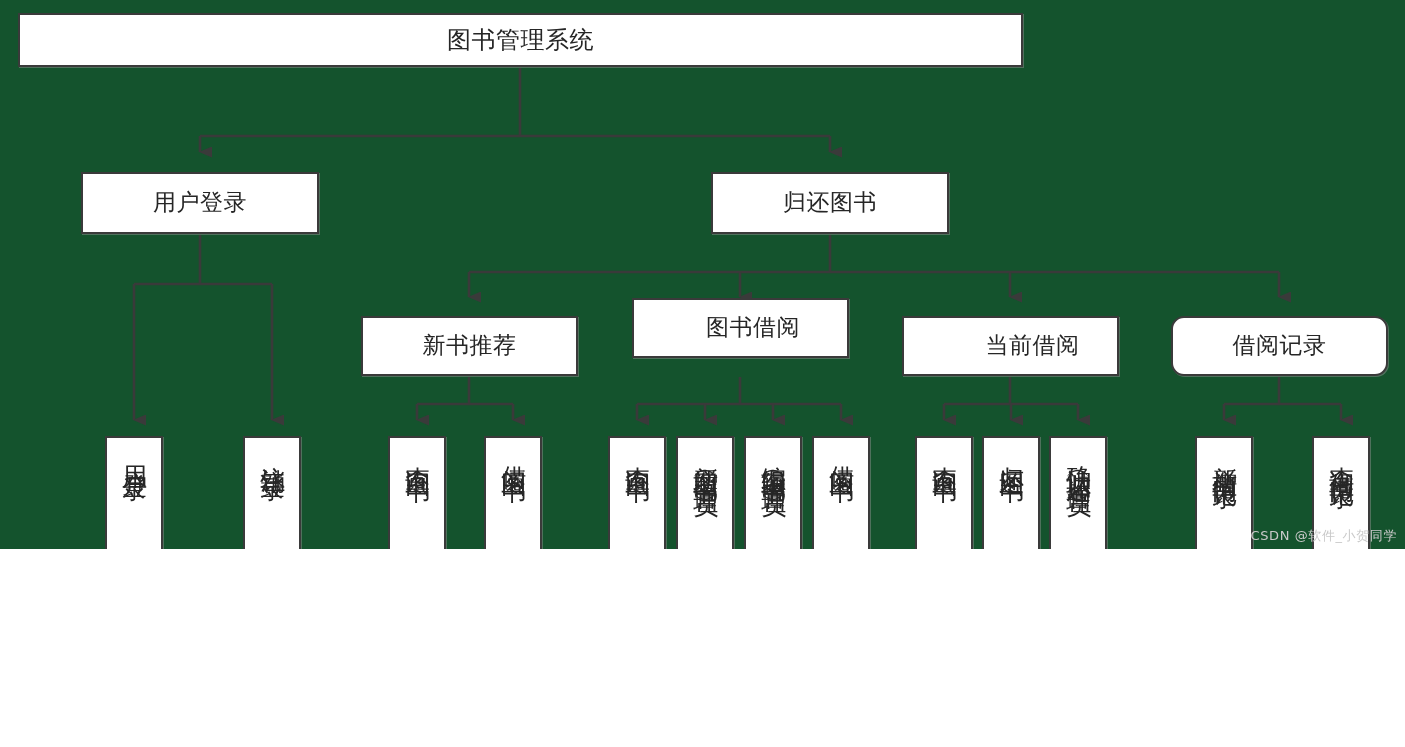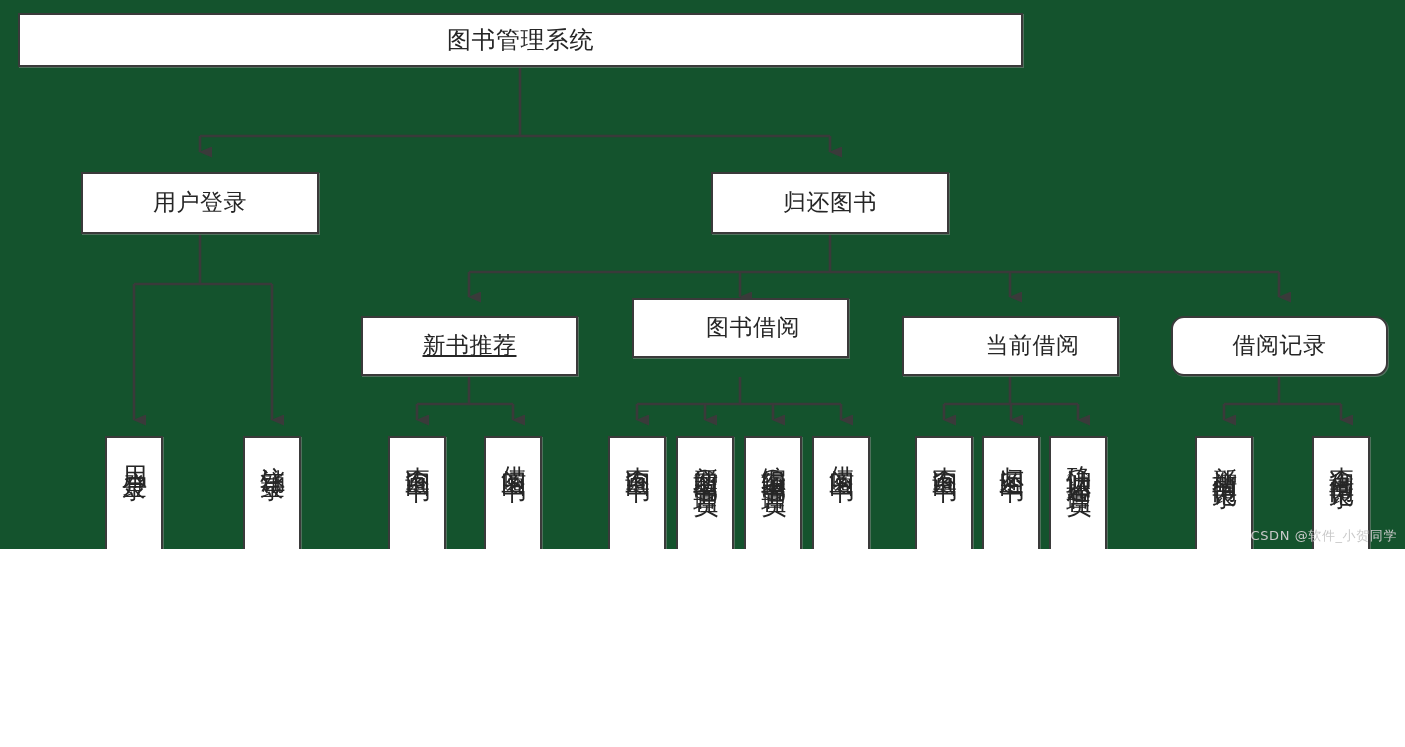--- a/index.html
+++ b/index.html
@@ -133,21 +133,21 @@
   </div>
 
   <div class="node h" style="left:81px; top:172px; width:238px; height:62px;">
     <span class="lbl">用户登录</span>
   </div>
 
   <div class="node h" style="left:711px; top:172px; width:238px; height:62px;">
     <span class="lbl">归还图书</span>
   </div>
 
-  <div class="node h" style="left:361px; top:316px; width:217px; height:60px;text-decoration:underline;">
+  <div class="node h" style="left:361px; top:316px; width:217px; height:60px;">
     <span class="lbl">新书推荐</span>
   </div>
 
   <div class="node h" style="left:632px; top:298px; width:217px; height:60px;padding-left:25px;">
     <span class="lbl">图书借阅</span>
   </div>
 
   <div class="node h" style="left:902px; top:316px; width:217px; height:60px;padding-left:44px;">
     <span class="lbl">当前借阅</span>
   </div>

